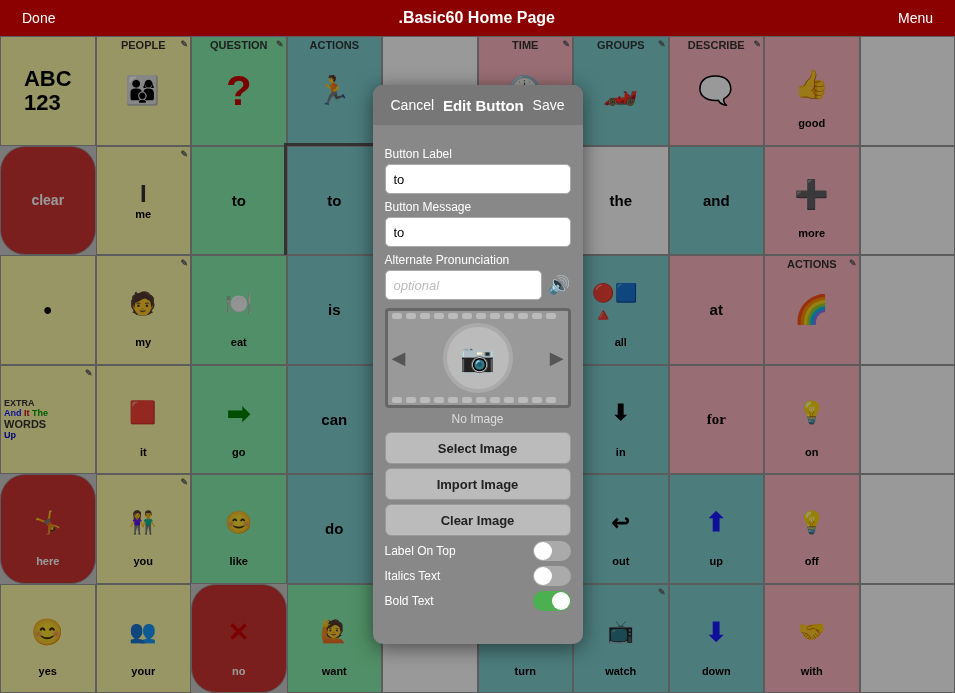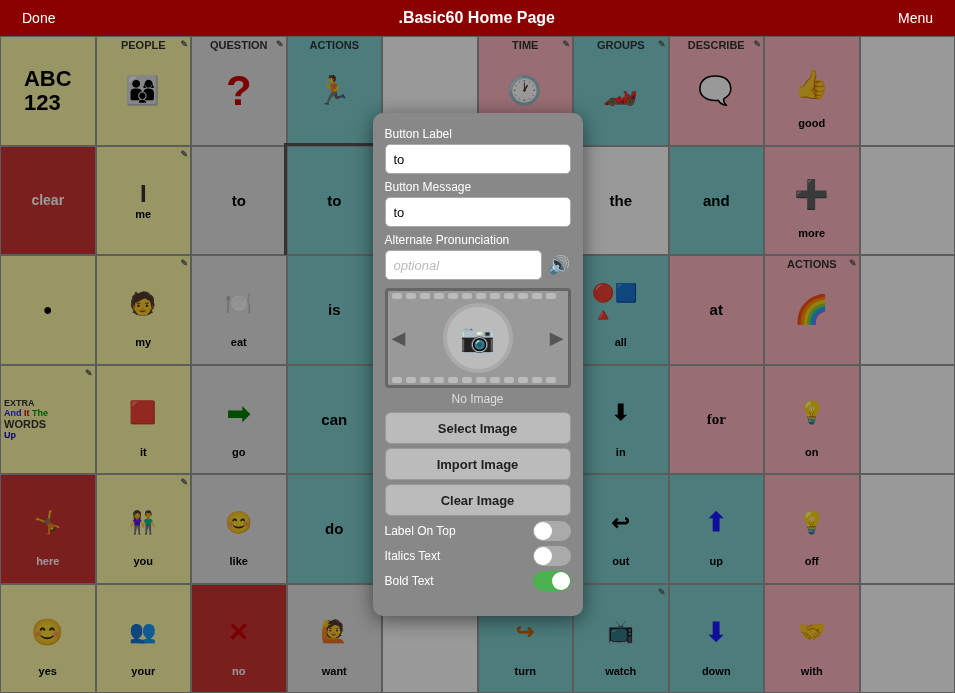--- a/index.html
+++ b/index.html
@@ -56,24 +56,24 @@
       width: 60%;
       height: 60%;
       display: flex;
       align-items: center;
       justify-content: center;
       font-size: 28px;
     }
 
     
     .bg-yellow { background: #FFFAAA; }
-    .bg-green { background: #e5e5e5; }
+    .bg-green { background: #86efac; }
     .bg-teal { background: #7FCFCF; }
     .bg-pink { background: #FFB6C1; }
-    .bg-red { background: #CC3333; color: white; }
+    .bg-red { background: #CC3333; color: white; border-radius: 25px; }
     .bg-white { background: #FFFFFF; }
 
     
     .cat-header {
       font-size: 11px;
       font-weight: bold;
       color: #333;
       position: absolute;
       top: 2px;
       left: 50%;
@@ -129,21 +129,21 @@
     .modal-cancel, .modal-save {
       font-size: 14px;
       color: white;
       cursor: pointer;
       background: none;
       border: none;
       padding: 2px 6px;
     }
 
     .modal-body {
-      padding: 8px 12px;
+      padding: 16px 12px;
     }
 
     .field-label {
       font-size: 12px;
       color: white;
       margin-bottom: 3px;
       margin-top: 6px;
     }
 
     .field-input {
@@ -509,20 +509,25 @@
   </div>
   <div class="cell bg-pink">
     <div class="cell-img" style="font-size:22px;">🤝</div>
     <span class="cell-label">with</span>
   </div>
   <div class="cell bg-white"></div>
 
   <div class="modal-overlay">
     <div class="modal">
 
+      <div class="modal-header">
+        <button class="modal-cancel">Cancel</button>
+        <span class="modal-title">Edit Button</span>
+        <button class="modal-cancel">Save</button>
+      </div>
 
       <div class="modal-body">
 
         <div class="field-label">Button Label</div>
         <input class="field-input" type="text" value="to" style="">
 
         <div class="field-label">Button Message</div>
         <input class="field-input" type="text" value="to" style="">
 
         <div class="field-label">Alternate Pronunciation</div>

